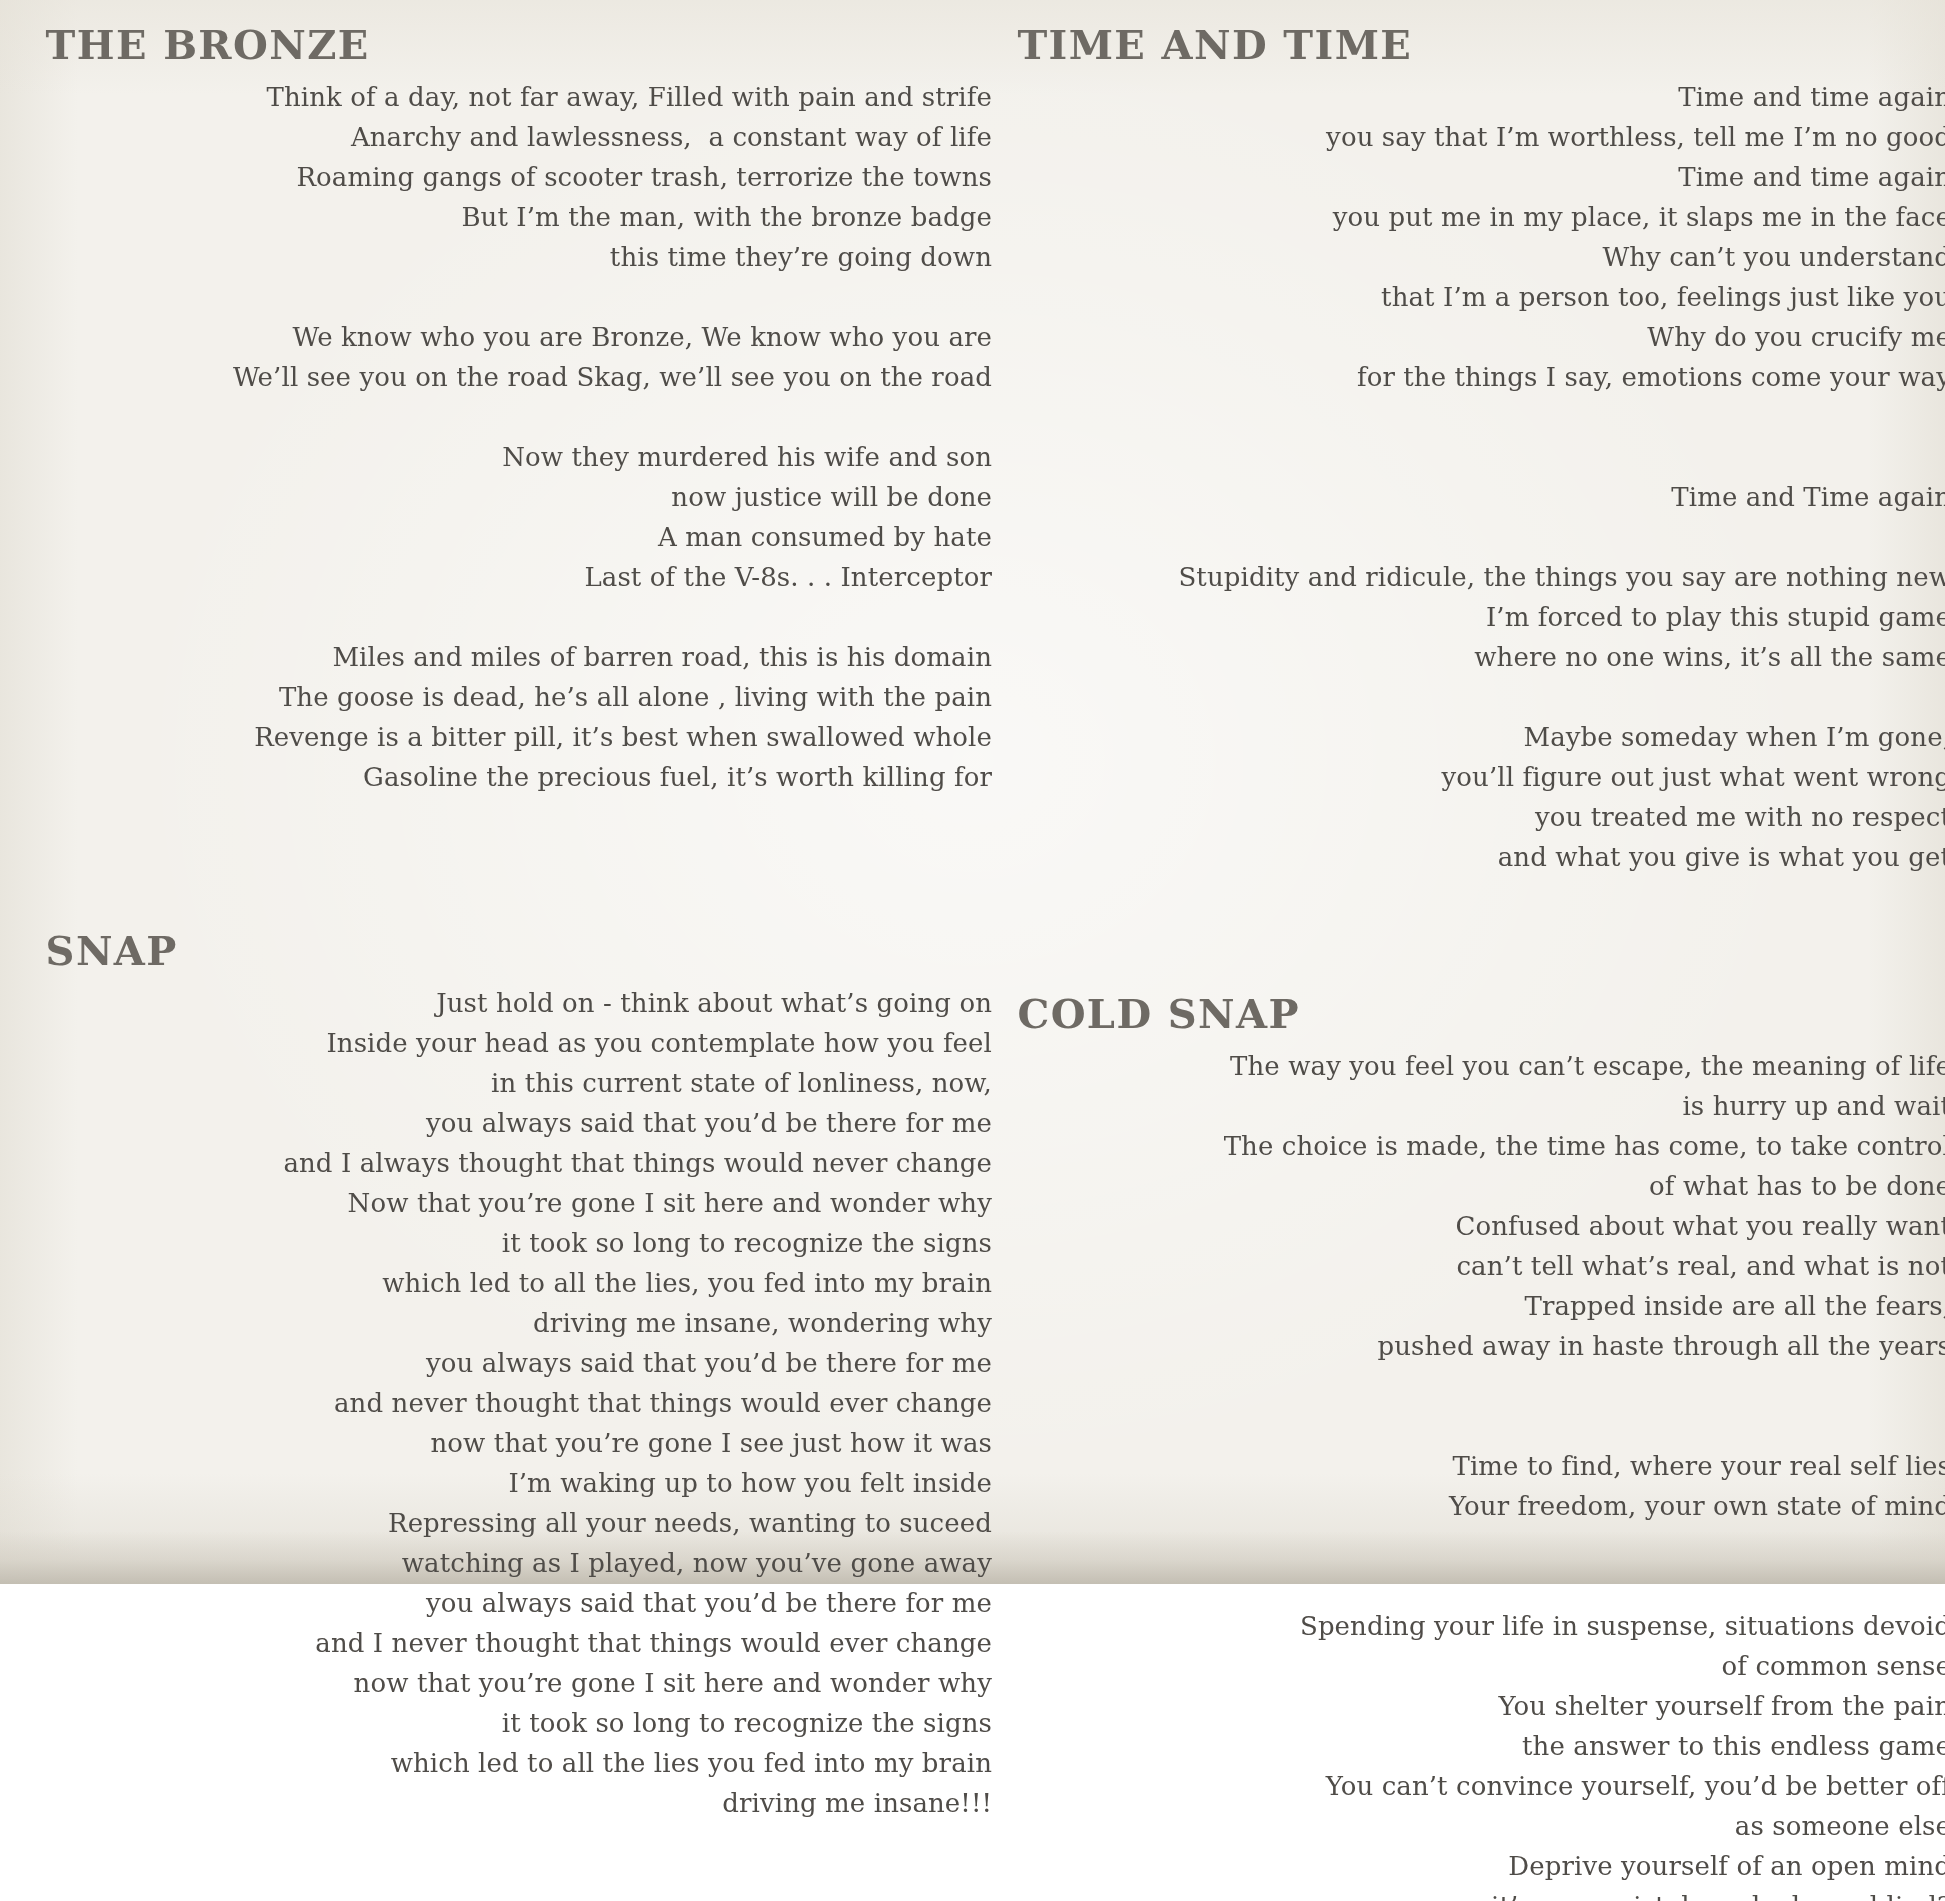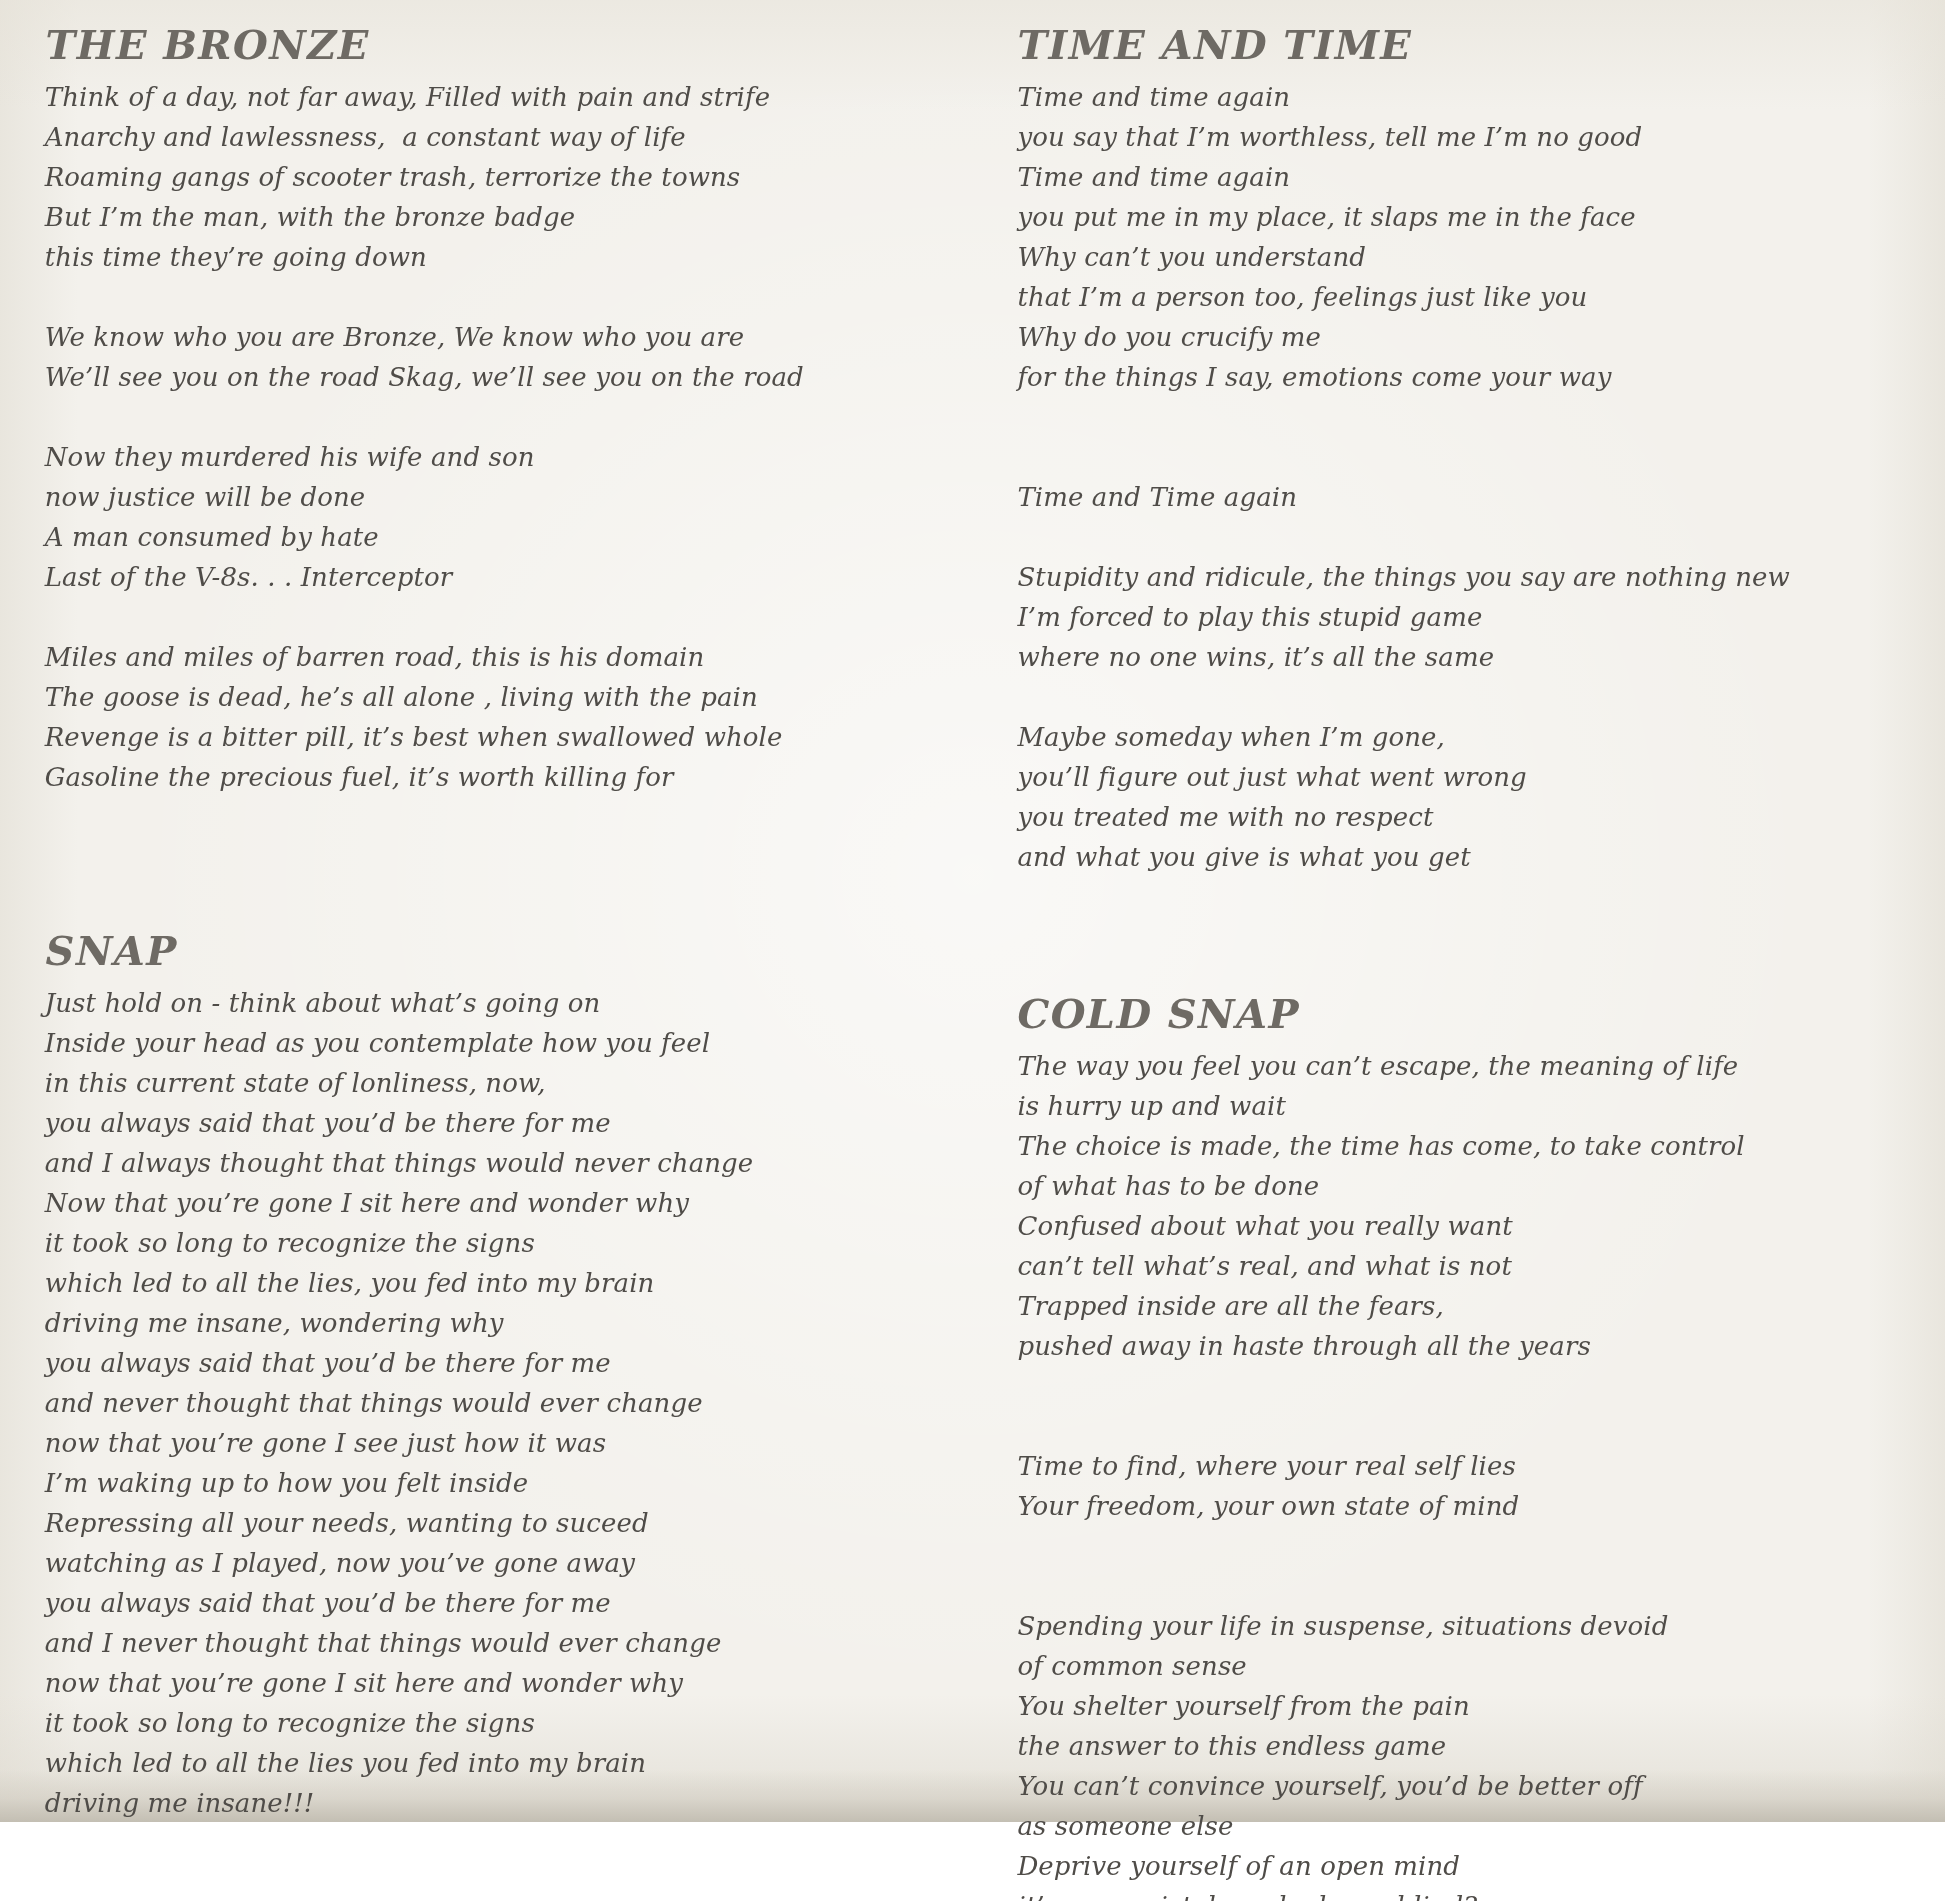--- a/index.html
+++ b/index.html
@@ -9,25 +9,24 @@
   }
   body {
     width: 1946px;
     height: 1902px;
     overflow: hidden;
     font-family: "DejaVu Serif", serif;
   }
   .page {
     position: relative;
     width: 1946px;
-    height: 1822px;
+    height: 1584px;
     background: #f3f1ec;
     box-sizing: border-box;
     padding: 23.6px 36px 36px 42px;
-    font-style: italic;
   }
   
   .page::before {
     content: "";
     position: absolute;
     inset: 0;
     pointer-events: none;
     background:
       radial-gradient(ellipse at 50% 48%, rgba(255,255,255,0.55) 0%, rgba(255,255,255,0.0) 62%),
       linear-gradient(180deg, rgba(230,226,216,0.55) 0%, rgba(255,255,255,0) 6%, rgba(255,255,255,0) 93%, rgba(222,218,208,0.75) 100%),
@@ -64,20 +63,21 @@
     line-height: 1.05;
   }
   .lyrics {
     font-family: "DejaVu Serif", serif;
     font-size: 26px;
     line-height: 40px;
     color: #4f4c48;
     white-space: pre-wrap;
     margin: 0;
     letter-spacing: 0.1px;
+    text-align: right;
   }
   .gap-bronze { height: 133px; }
   .gap-time   { height: 116px; }
   .pad-left-title { padding-left: 3.6px; }
   .pad-left-body { padding-left: 2.7px; }
   .right-col { padding-left: 16.4px; }
 </style>
 </head>
 <body>
 

